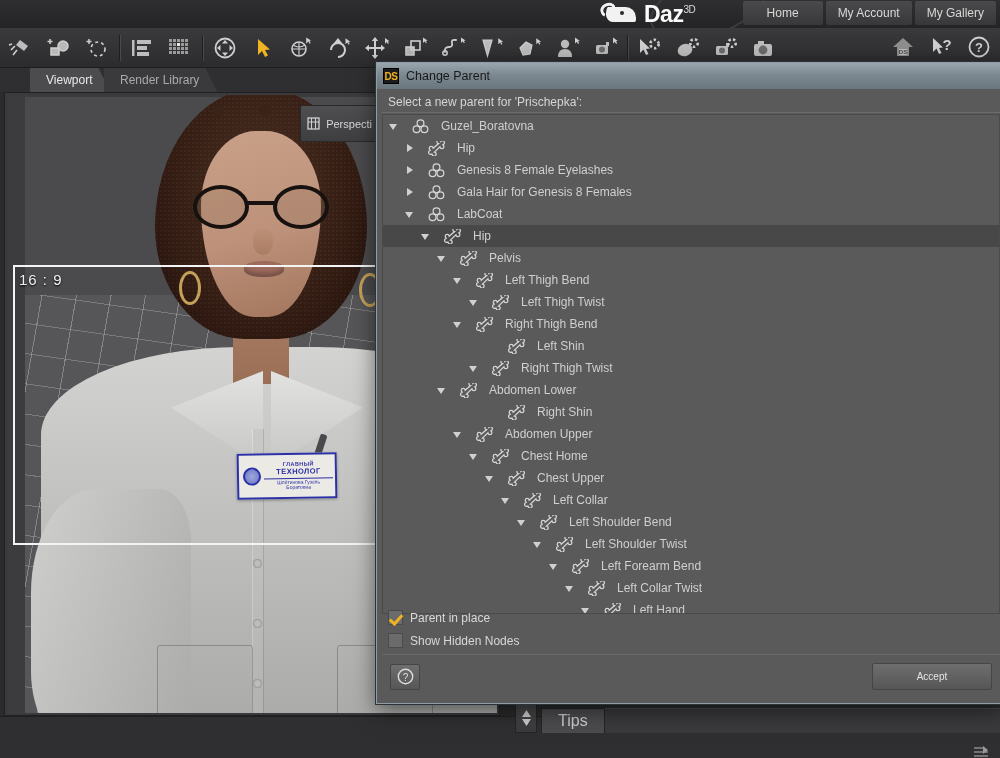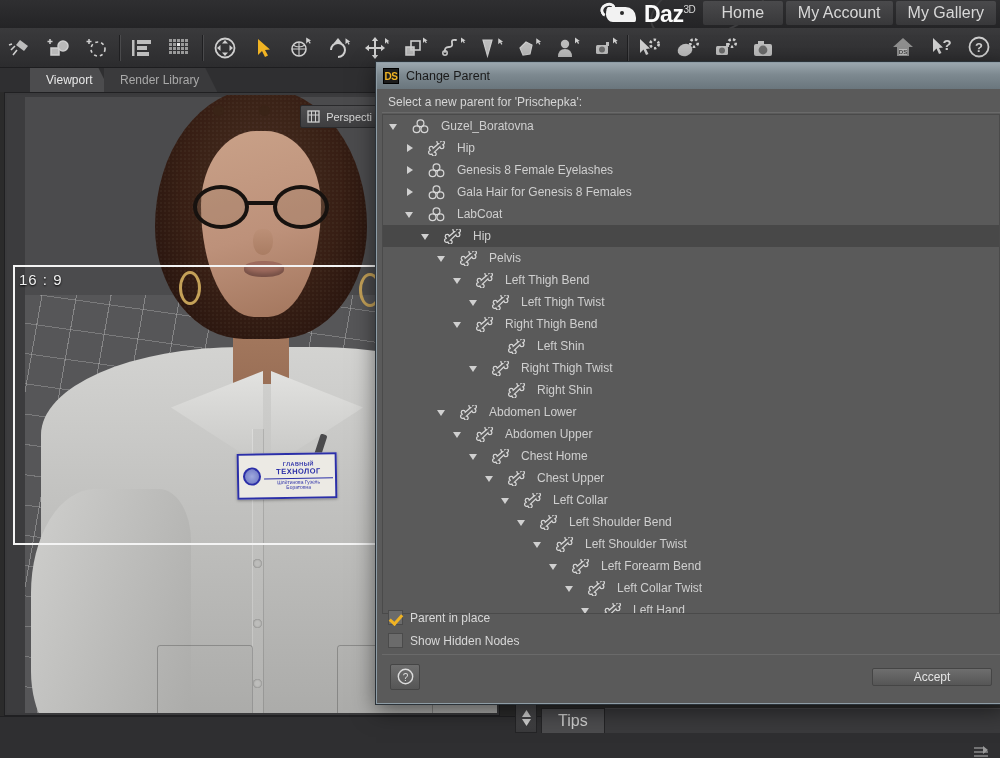--- a/index.html
+++ b/index.html
@@ -45,21 +45,21 @@
   .brand-word {
     color: #fbfbfb; font-size: 23px; font-weight: bold; letter-spacing: -0.5px;
     line-height: 1;
   }
   .brand-sup { color: #d9d9d9; font-size: 10px; vertical-align: super; font-weight: normal; }
   .nav { position: absolute; right: 4px; top: 1px; display: flex; gap: 3px; height: 26px; }
   .nav a {
     display: flex; align-items: center; justify-content: center;
     min-width: 80px; padding: 0 12px; height: 24px;
     background: linear-gradient(#4a4a4c, #38383a);
-    color: #d8d8d8; font-size: 16px; text-decoration: none;
+    color: #d8d8d8; font-size: 12px; text-decoration: none;
     border-radius: 2px;
   }
 
   
   .toolbar {
     position: absolute; left: 0; top: 28px; width: 1000px; height: 40px;
     background: linear-gradient(#3a3a3c, #2c2c2e);
     border-bottom: 1px solid #1d1d1f;
     display: flex; align-items: center; padding-left: 2px;
   }
@@ -121,21 +121,21 @@
   .aspect-label {
     position: absolute; left: 12px; top: 176px;
     color: #f0f0f0; font-size: 15px; letter-spacing: 1px;
     text-shadow: 0 1px 2px #000;
   }
   .persp-chip {
     position: absolute; right: 118px; top: 10px;
     display: flex; align-items: center; gap: 6px;
     background: linear-gradient(#4f4f51,#3e3e40);
     border: 1px solid #2a2a2c; border-radius: 2px;
-    padding: 2px 6px; height: 23px;
+    padding: 2px 6px; height: 37px;
     color: #d7d7d7; font-size: 11px;
     overflow: hidden; max-width: 92px;
   }
   .persp-chip svg { flex: none; }
   
   .figure { position: absolute; left: 120px; top: -6px; width: 300px; height: 640px; }
   .hair {
     position: absolute; left: 28px; top: 0px; width: 212px; height: 250px;
     background: radial-gradient(ellipse at 50% 40%, #4a3226 0%, #3a2319 55%, #241410 100%);
     border-radius: 48% 48% 42% 42% / 55% 55% 45% 45%;
@@ -318,23 +318,23 @@
     position:absolute; left:0; right:0; bottom:0; height:44px;
     border-top:1px solid #6a6a6a;
     display:flex; align-items:center; padding:0 8px;
   }
   .help-btn {
     width:30px; height:26px; background: linear-gradient(#6e6e6e,#565656);
     border:1px solid #454545; border-radius:2px;
     display:flex; align-items:center; justify-content:center;
   }
   .accept-btn {
-    margin-left:auto; min-width:120px; height:18px;
+    margin-left:auto; min-width:120px; height:27px;
     background: linear-gradient(#6e6e6e,#565656); border:1px solid #454545; border-radius:2px;
-    color:#e4e4e4; font-size:12px; display:flex; align-items:center; justify-content:center;
+    color:#e4e4e4; font-size:10px; display:flex; align-items:center; justify-content:center;
   }
 </style>
 </head>
 <body>
 
 <div id="app">
 
   <div class="brandbar">
     <div class="brand-swoosh"></div>
     <div class="brand-logo">
@@ -750,33 +750,33 @@
             </svg>
             <span>Left Shin</span>
           </div>
           <div class="trow" style="padding-left: 86px;">
             <span class="arrow open"></span>
             <svg viewBox="0 0 17 15" class="tico" width="17" height="15">
               <path d="M4.2 12.6 a2 2 0 1 1 -1.4 -3.2 a2 2 0 1 1 2.4 -2.2 L10.6 2.6 a2 2 0 1 1 2.3 -2.2 a2 2 0 1 1 1.4 3.3 a2 2 0 1 1 -2.4 2.2 L6.5 11.1 a2 2 0 1 1 -2.3 1.5 z" fill="none" stroke="#d6d6d6" stroke-width="1.25"></path>
             </svg>
             <span>Right Thigh Twist</span>
           </div>
+          <div class="trow" style="padding-left: 54px;">
+            <span class="arrow open"></span>
+            <svg viewBox="0 0 17 15" class="tico" width="17" height="15">
+              <path d="M4.2 12.6 a2 2 0 1 1 -1.4 -3.2 a2 2 0 1 1 2.4 -2.2 L10.6 2.6 a2 2 0 1 1 2.3 -2.2 a2 2 0 1 1 1.4 3.3 a2 2 0 1 1 -2.4 2.2 L6.5 11.1 a2 2 0 1 1 -2.3 1.5 z" fill="none" stroke="#d6d6d6" stroke-width="1.25"></path>
+            </svg>
+            <span>Abdomen Lower</span>
+          </div>
           <div class="trow" style="padding-left: 102px;">
             <span class="arrow none"></span>
             <svg viewBox="0 0 17 15" class="tico" width="17" height="15">
               <path d="M4.2 12.6 a2 2 0 1 1 -1.4 -3.2 a2 2 0 1 1 2.4 -2.2 L10.6 2.6 a2 2 0 1 1 2.3 -2.2 a2 2 0 1 1 1.4 3.3 a2 2 0 1 1 -2.4 2.2 L6.5 11.1 a2 2 0 1 1 -2.3 1.5 z" fill="none" stroke="#d6d6d6" stroke-width="1.25"></path>
             </svg>
             <span>Right Shin</span>
-          </div>
-          <div class="trow" style="padding-left: 54px;">
-            <span class="arrow open"></span>
-            <svg viewBox="0 0 17 15" class="tico" width="17" height="15">
-              <path d="M4.2 12.6 a2 2 0 1 1 -1.4 -3.2 a2 2 0 1 1 2.4 -2.2 L10.6 2.6 a2 2 0 1 1 2.3 -2.2 a2 2 0 1 1 1.4 3.3 a2 2 0 1 1 -2.4 2.2 L6.5 11.1 a2 2 0 1 1 -2.3 1.5 z" fill="none" stroke="#d6d6d6" stroke-width="1.25"></path>
-            </svg>
-            <span>Abdomen Lower</span>
           </div>
           <div class="trow" style="padding-left: 70px;">
             <span class="arrow open"></span>
             <svg viewBox="0 0 17 15" class="tico" width="17" height="15">
               <path d="M4.2 12.6 a2 2 0 1 1 -1.4 -3.2 a2 2 0 1 1 2.4 -2.2 L10.6 2.6 a2 2 0 1 1 2.3 -2.2 a2 2 0 1 1 1.4 3.3 a2 2 0 1 1 -2.4 2.2 L6.5 11.1 a2 2 0 1 1 -2.3 1.5 z" fill="none" stroke="#d6d6d6" stroke-width="1.25"></path>
             </svg>
             <span>Abdomen Upper</span>
           </div>
           <div class="trow" style="padding-left: 86px;">
             <span class="arrow open"></span>

